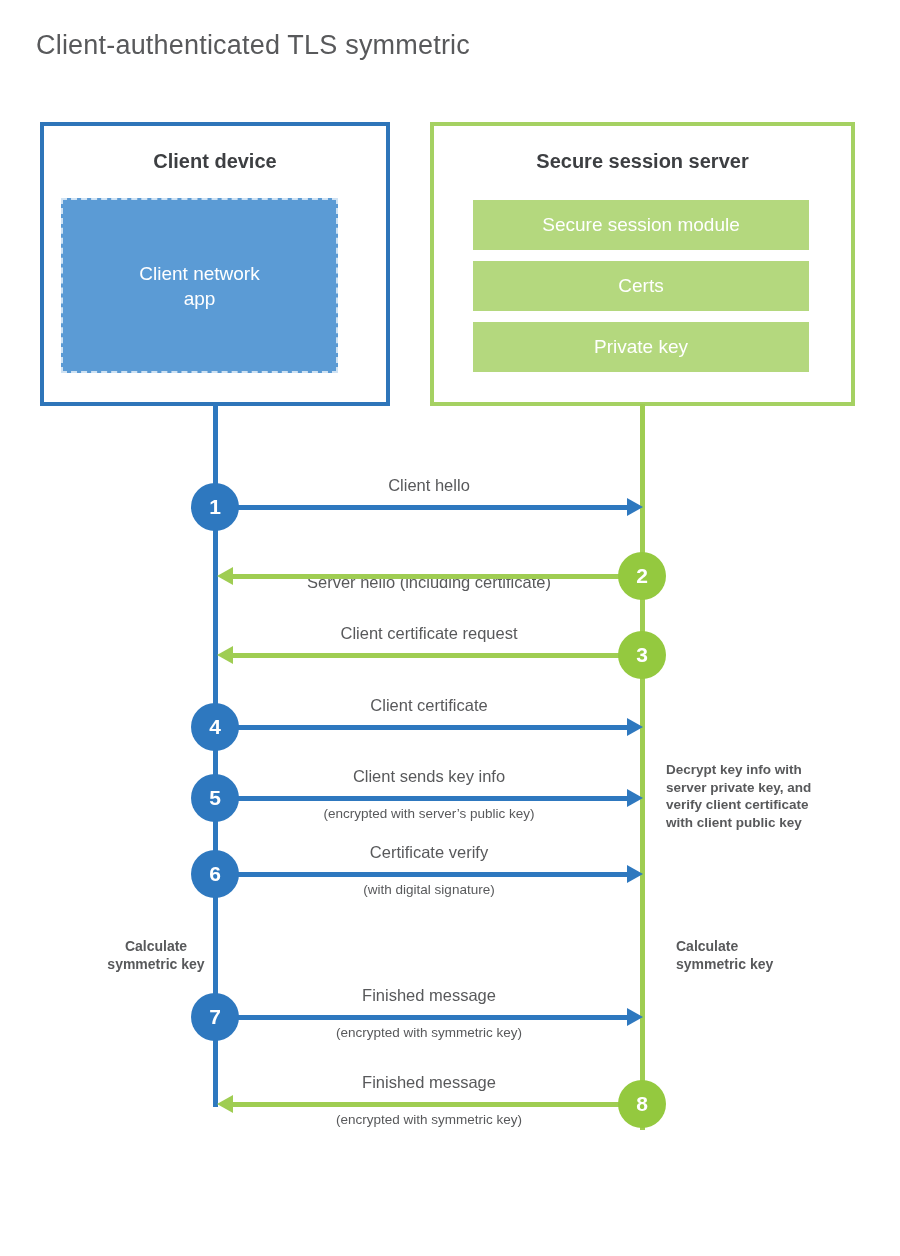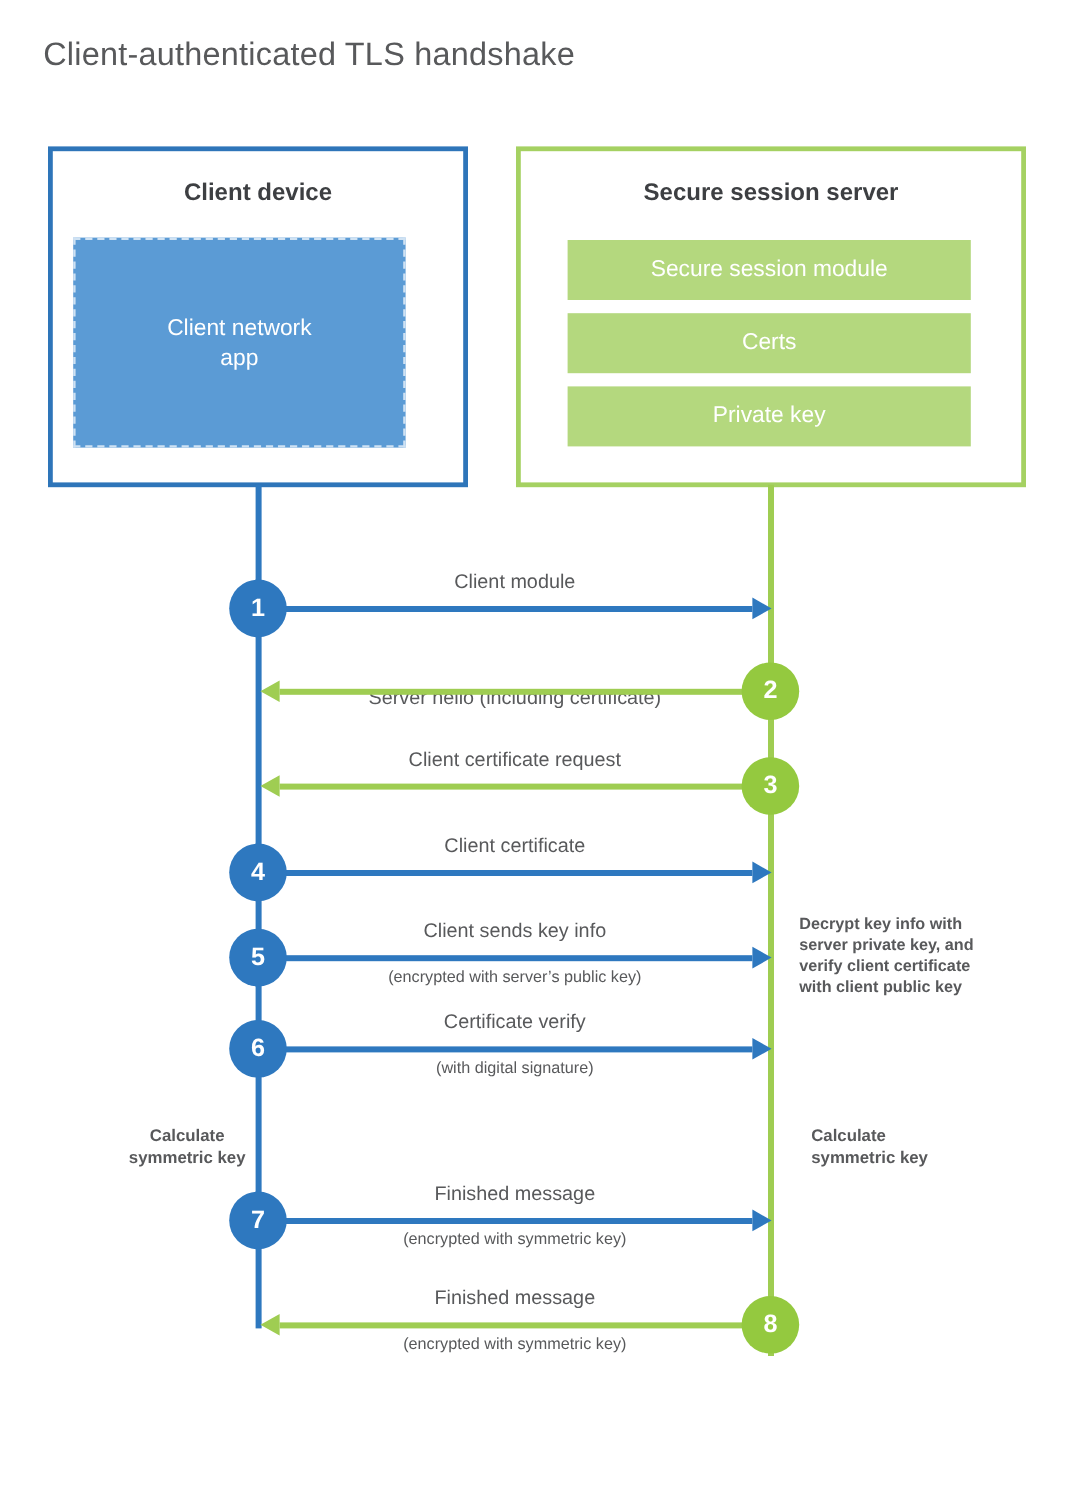--- a/index.html
+++ b/index.html
@@ -116,41 +116,41 @@
   }
   #note-decrypt { left: 666px; top: 761px; width: 175px; }
   #note-calc-client { left: 95px; top: 937px; width: 122px; text-align: center; line-height: 18px; font-size: 14px; }
   #note-calc-server { left: 676px; top: 937px; width: 122px; text-align: left; line-height: 18px; font-size: 14px; }
 </style>
 </head>
 <body>
 
 <div id="canvas">
 
-  <div id="page-title">Client-authenticated TLS handshake</div>
+  <div id="page-title">Client-authenticated TLS symmetric</div>
 
   <div id="client-box" class="actor-box">
     <div class="actor-title">Client device</div>
   </div>
   <div id="client-app-box">
     <div class="app-label">Client network app</div>
   </div>
 
   <div id="server-box" class="actor-box">
     <div class="actor-title">Secure session server</div>
   </div>
   <div class="server-bar" style="top:200px">Secure session module</div>
   <div class="server-bar" style="top:261px">Certs</div>
   <div class="server-bar" style="top:322px">Private key</div>
 
   <div id="client-lifeline" class="lifeline"></div>
   <div id="server-lifeline" class="lifeline"></div>
 
   <div>
-    <div class="msg-label" style="top:476px">Client module</div>
+    <div class="msg-label" style="top:476px">Client hello</div>
     <div class="arrow-line blue" style="top:505px"></div>
     <div class="arrow-head right" style="top:498px"></div>
     <div class="circle blue" style="top:483px">
         <span>1</span>
       </div>
   </div>
 
   <div>
     <div class="msg-label" style="top:573px">Server hello (including certificate)</div>
     <div class="arrow-line green" style="top:574px"></div>

